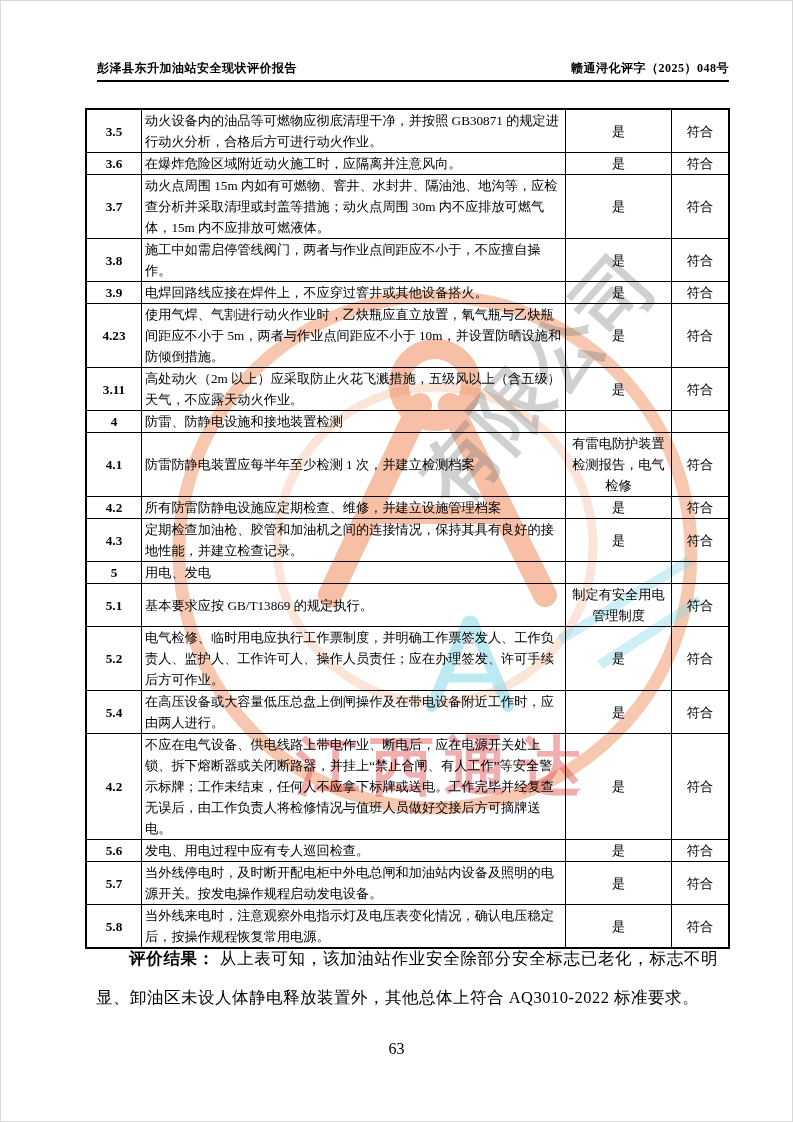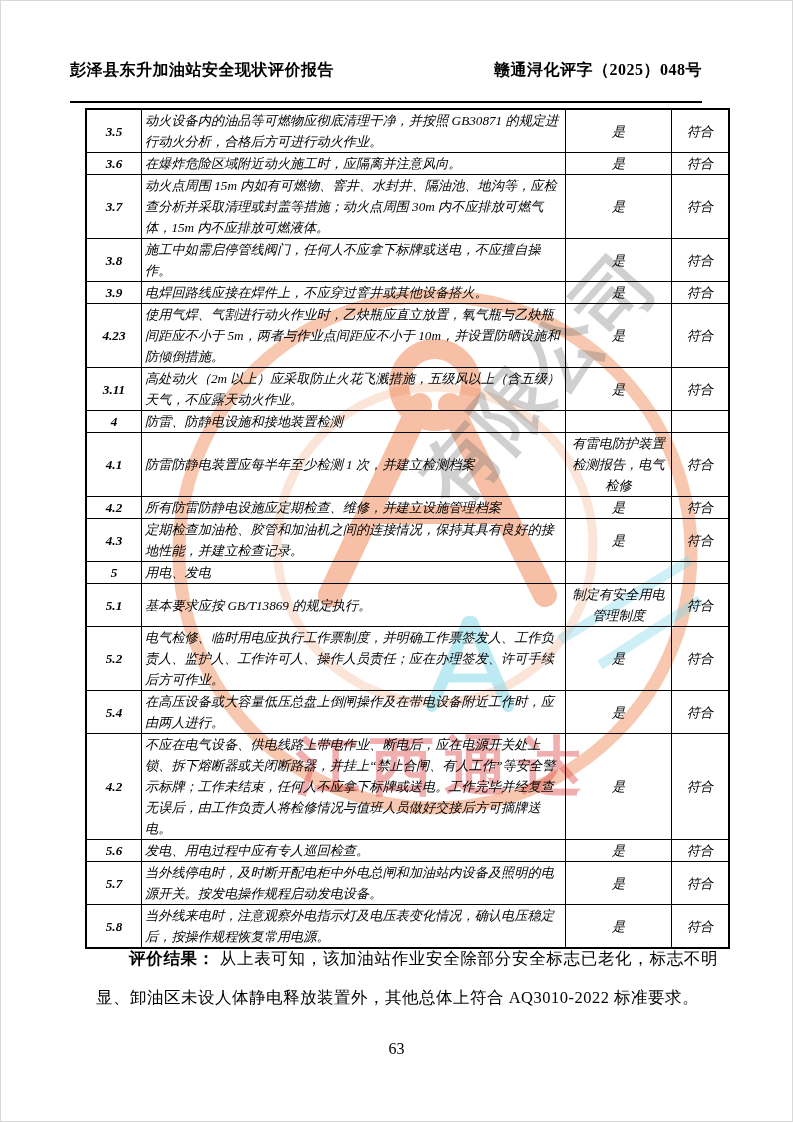--- a/index.html
+++ b/index.html
@@ -6,29 +6,29 @@
   .page{
     position:relative;width:793px;height:1122px;margin:0 auto;background:#ffffff;
     font-family:"Liberation Serif","DejaVu Serif",serif;color:#000;overflow:hidden;
     box-shadow:inset 0 0 0 1px #d8d8d8;
   }
   
   .watermark{position:absolute;left:0;top:0;width:793px;height:1122px;z-index:0;pointer-events:none;}
   
   .content{position:relative;z-index:1;}
   .doc-header{
-    position:absolute;left:70px;top:60px;width:632px;
+    position:absolute;left:97px;top:60px;width:632px;
     display:flex;justify-content:space-between;align-items:flex-end;
-    font-size:16px;font-weight:bold;letter-spacing:.5px;
-    padding-bottom:20px;border-bottom:2px solid #000;
+    font-size:12px;font-weight:bold;letter-spacing:.5px;
+    padding-bottom:3px;border-bottom:2px solid #000;
   }
   table.checklist{
     position:absolute;left:85px;top:108px;width:632px;
     border-collapse:collapse;border:2px solid #000;
-    font-size:13.2px;line-height:21px;table-layout:fixed;font-style:italic;
+    font-size:13.2px;line-height:21px;table-layout:fixed;
   }
   table.checklist td{
     border:1px solid #000;padding:0 3px;vertical-align:middle;height:20px;
     overflow:hidden;word-break:break-all;
   }
   td.col-no{width:48px;text-align:center;font-weight:bold;padding:0;}
   td.col-content{width:417px;text-align:left;}
   td.col-status{width:99px;text-align:center;}
   td.col-result{width:50px;text-align:center;}
   .conclusion{
@@ -99,21 +99,21 @@
             <td class="col-result">符合</td>
           </tr>
           <tr>
             <td class="col-no">3.7</td>
             <td class="col-content">动火点周围 15m 内如有可燃物、窨井、水封井、隔油池、地沟等，应检查分析并采取清理或封盖等措施；动火点周围 30m 内不应排放可燃气体，15m 内不应排放可燃液体。</td>
             <td class="col-status">是</td>
             <td class="col-result">符合</td>
           </tr>
           <tr>
             <td class="col-no">3.8</td>
-            <td class="col-content">施工中如需启停管线阀门，任何人不应拿下标牌或送电，不应擅自操作。</td>
+            <td class="col-content">施工中如需启停管线阀门，两者与作业点间距应不小于，不应擅自操作。</td>
             <td class="col-status">是</td>
             <td class="col-result">符合</td>
           </tr>
           <tr>
             <td class="col-no">3.9</td>
             <td class="col-content">电焊回路线应接在焊件上，不应穿过窨井或其他设备搭火。</td>
             <td class="col-status">是</td>
             <td class="col-result">符合</td>
           </tr>
           <tr>

